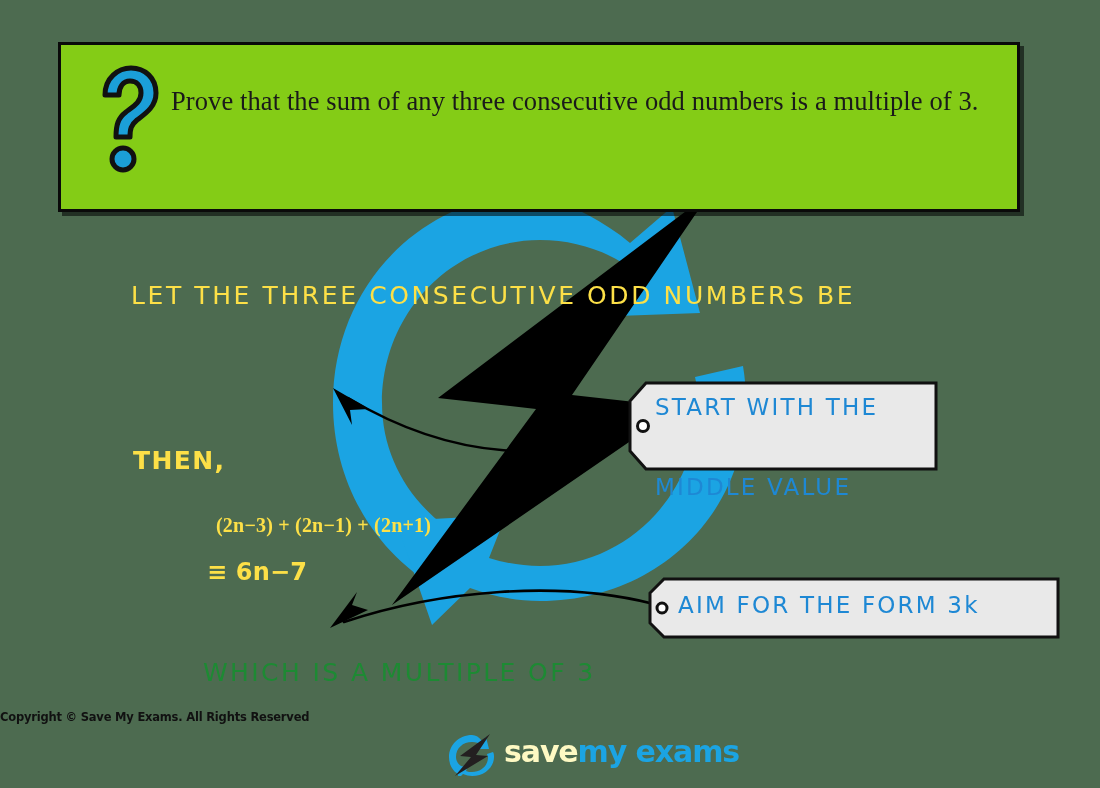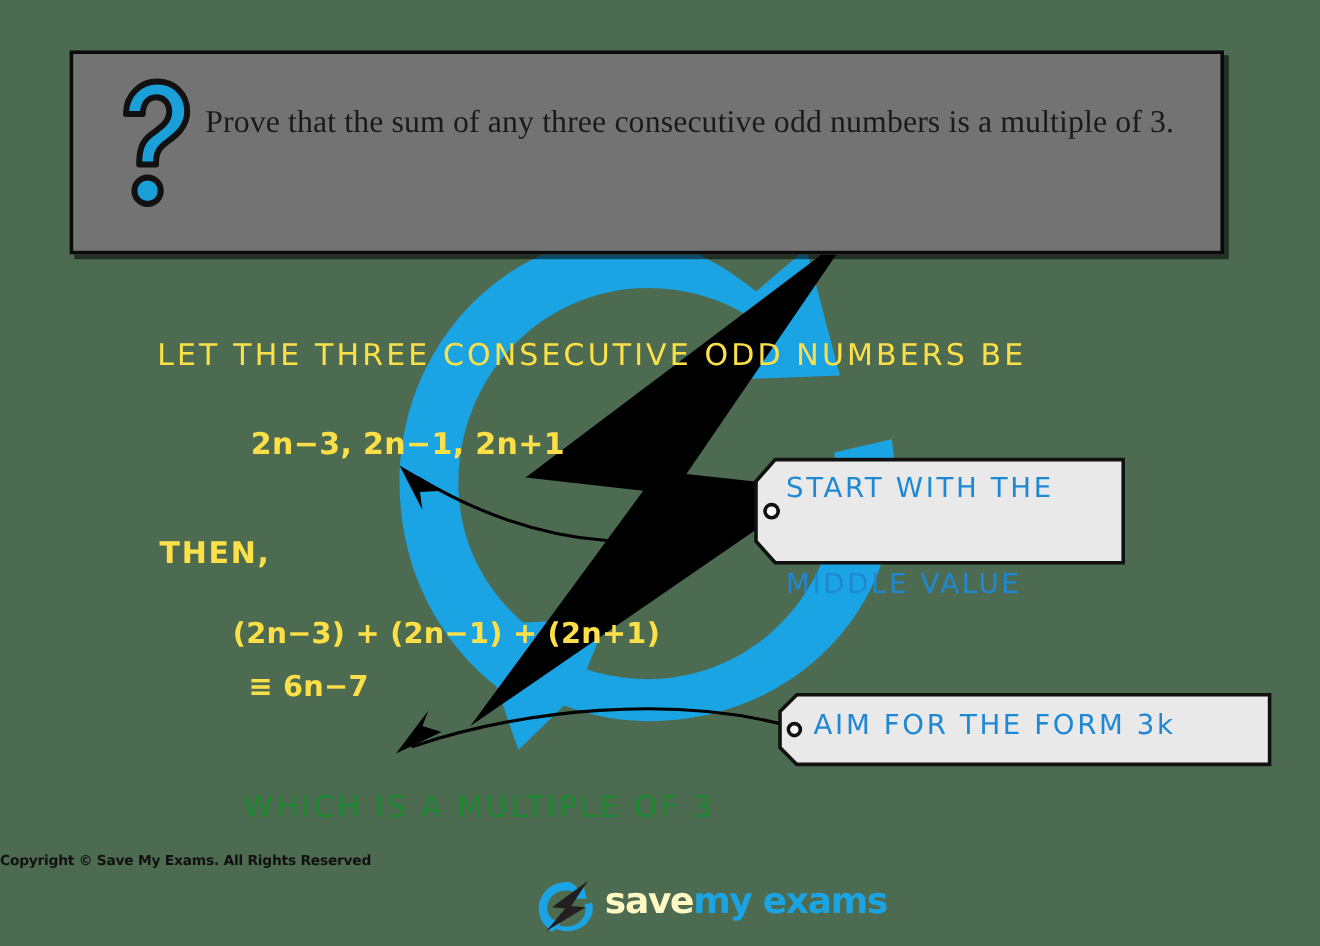--- a/index.html
+++ b/index.html
@@ -26,21 +26,21 @@
     pointer-events: none;
   }
 
   
   #question-box {
     position: absolute;
     left: 58px;
     top: 42px;
     width: 962px;
     height: 170px;
-    background: #737373;
+    background: #84cc16;
     border: 3px solid #0a0a0a;
     box-sizing: border-box;
     box-shadow: 4px 4px 0 rgba(0,0,0,0.55);
   }
   #qmark-icon {
     position: absolute;
     left: 36px;
     top: 20px;
     width: 64px;
     height: 110px;
@@ -78,24 +78,25 @@
     font-weight: 600;
     letter-spacing: 0.3px;
   }
   #hw-line3 {
     left: 133px; top: 446px;
     font-size: 25px;
     font-weight: 600;
     letter-spacing: 1.4px;
   }
   #hw-line4 {
-    left: 194px; top: 514px;
-    font-size: 24px;
+    left: 216px; top: 514px;
+    font-size: 20px;
     font-weight: 600;
     letter-spacing: 0.2px;
+    font-family: Liberation Serif, serif;
   }
   #hw-line5 {
     left: 207px; top: 558px;
     font-size: 24px;
     font-weight: 600;
     letter-spacing: 0.2px;
   }
   #hw-line6 {
     left: 207px; top: 612px;
     font-size: 24px;
@@ -194,21 +195,20 @@
       <path fill="#1b9fd8" stroke="#111" stroke-width="5" stroke-linejoin="round" d="M8 30 C8 13 21 3 34 3 C48 3 59 13 59 28
                C59 42 48 49 40 55 C34 60 33 64 33 72
                L19 72 C19 60 21 53 29 47 C37 41 44 37 44 28
                C44 20 39 16 33 16 C26 16 22 22 22 30 Z"></path>
       <circle cx="26" cy="94" r="11" fill="#1b9fd8" stroke="#111" stroke-width="5"></circle>
     </svg>
     <div id="question-text">Prove that the sum of any three consecutive odd numbers is a multiple of 3.</div>
   </div>
 
   <div class="hand hand-red" id="hw-line1">LET THE THREE CONSECUTIVE ODD NUMBERS BE</div>
-  <div class="hand hand-red" id="hw-line2">2n−3, 2n−1, 2n+1</div>
   <div class="hand hand-red" id="hw-line3">THEN,</div>
   <div class="hand hand-red" id="hw-line4">(2n−3) + (2n−1) + (2n+1)</div>
   <div class="hand hand-red" id="hw-line5">≡ 6n−7</div>
   <div class="hand hand-green" id="hw-line7">WHICH IS A MULTIPLE OF 3</div>
 
   <svg id="arrows" viewBox="0 0 1100 788" xmlns="http://www.w3.org/2000/svg">
     <g fill="none" stroke="#000000" stroke-width="2.6" stroke-linecap="round">
       <path d="M636 426 C560 464 455 462 348 398"></path>
       <path d="M654 604 C560 580 440 590 344 622"></path>
     </g>

